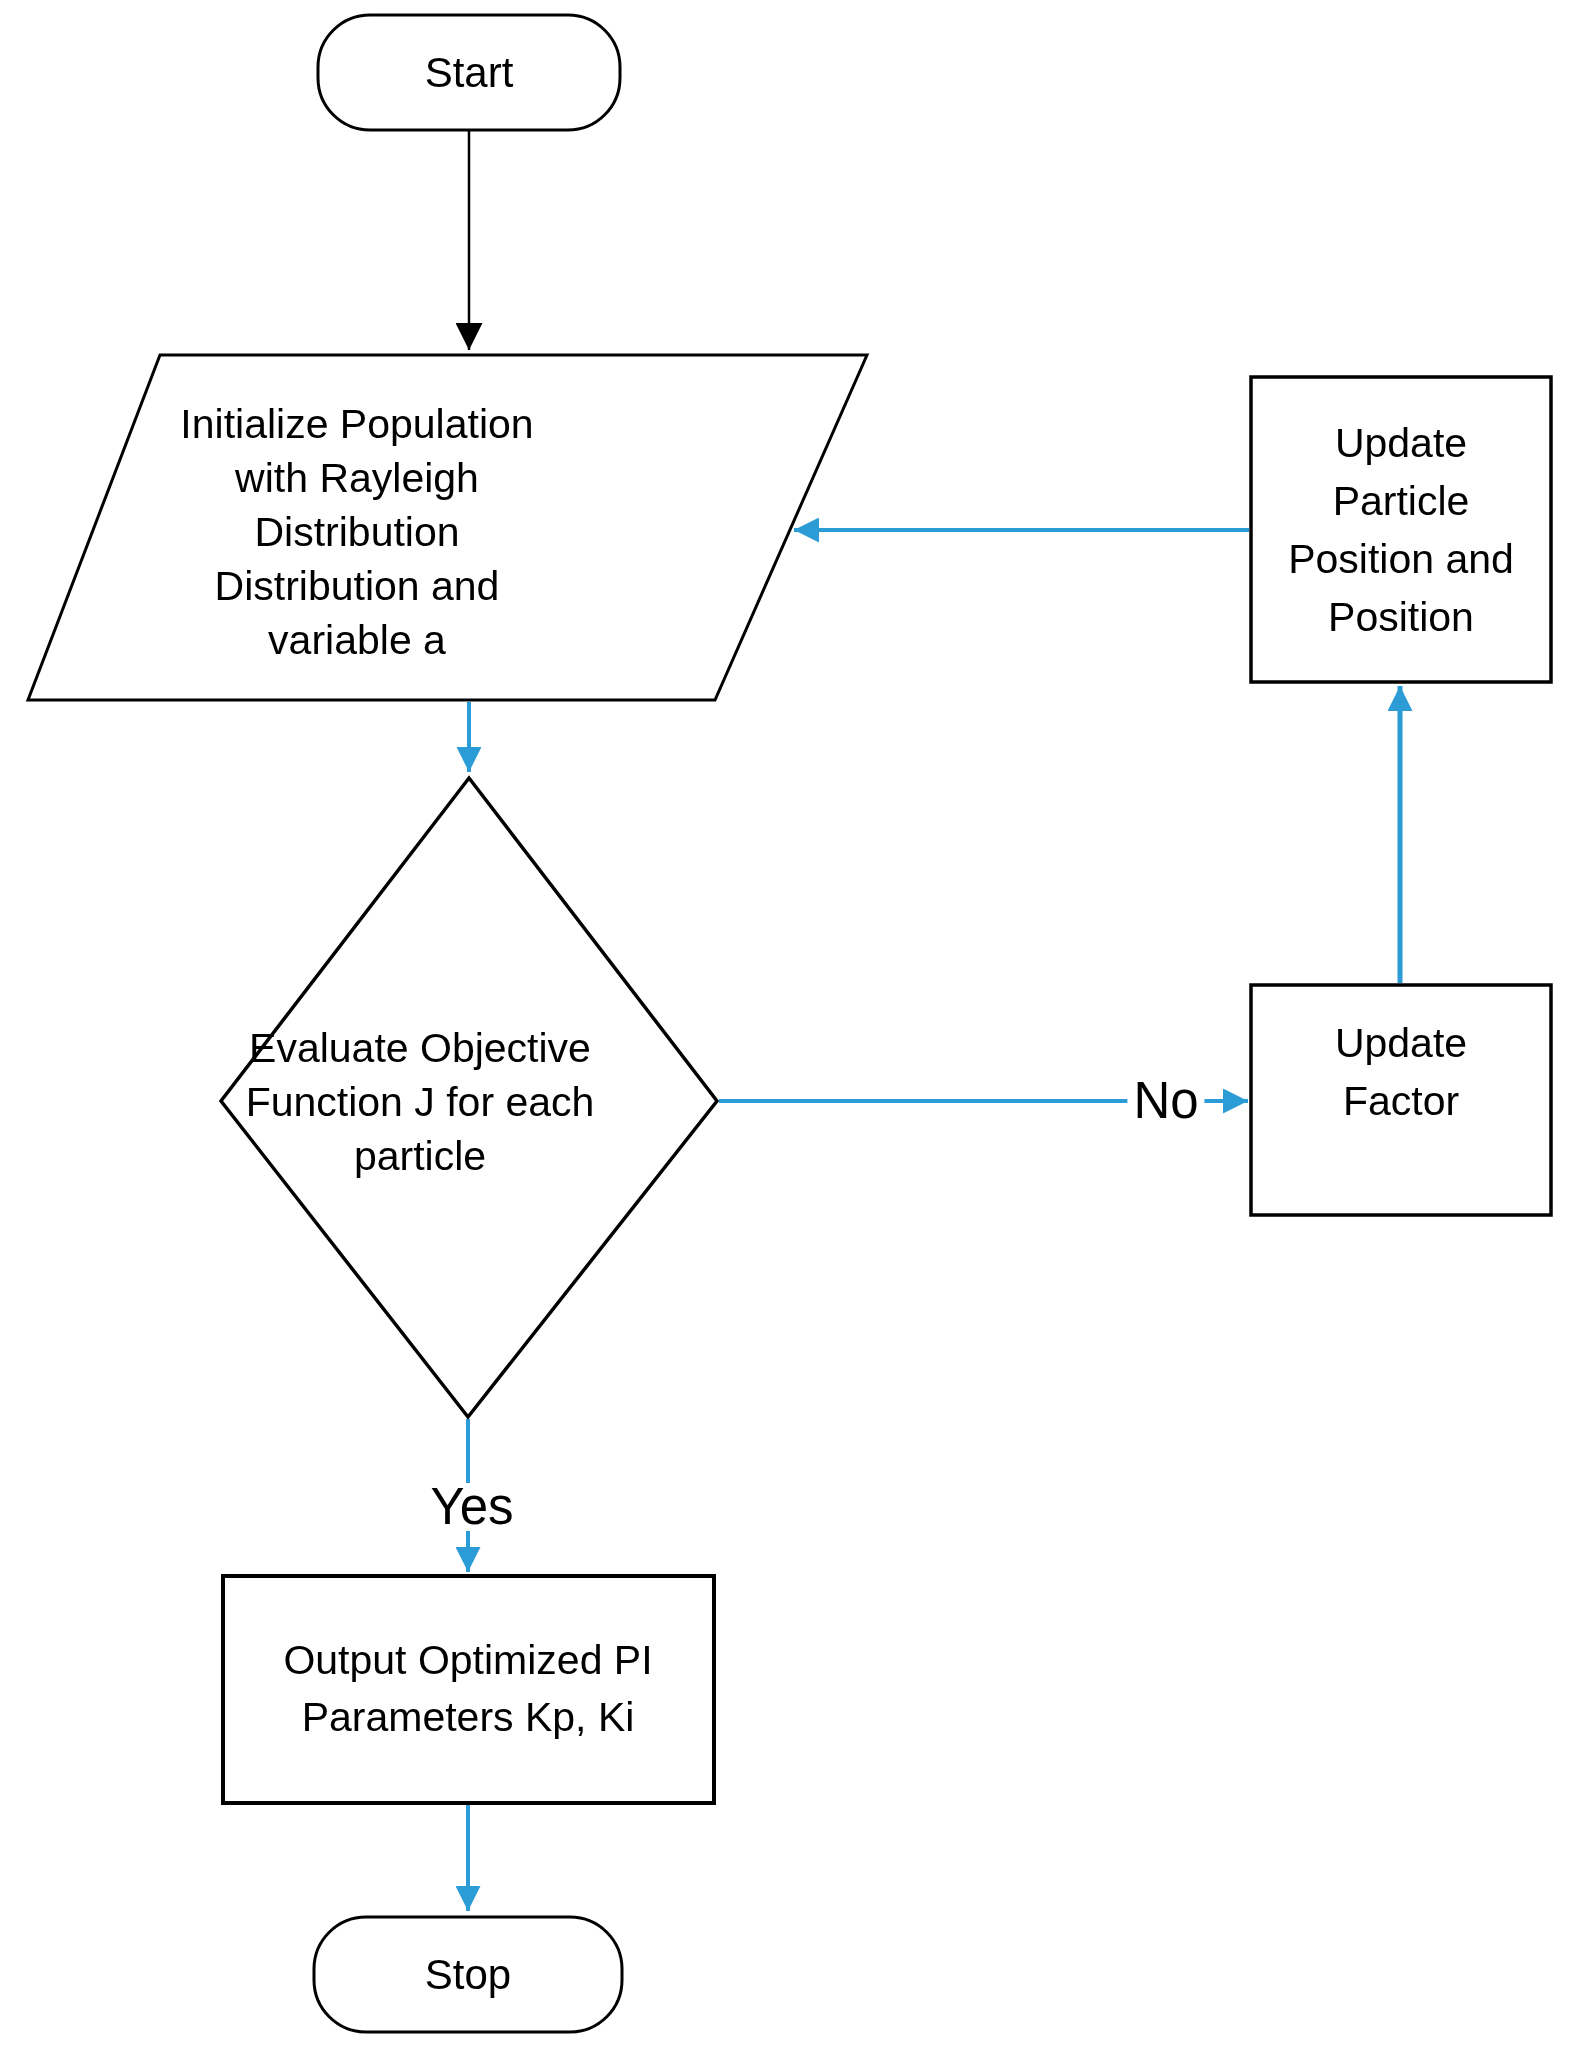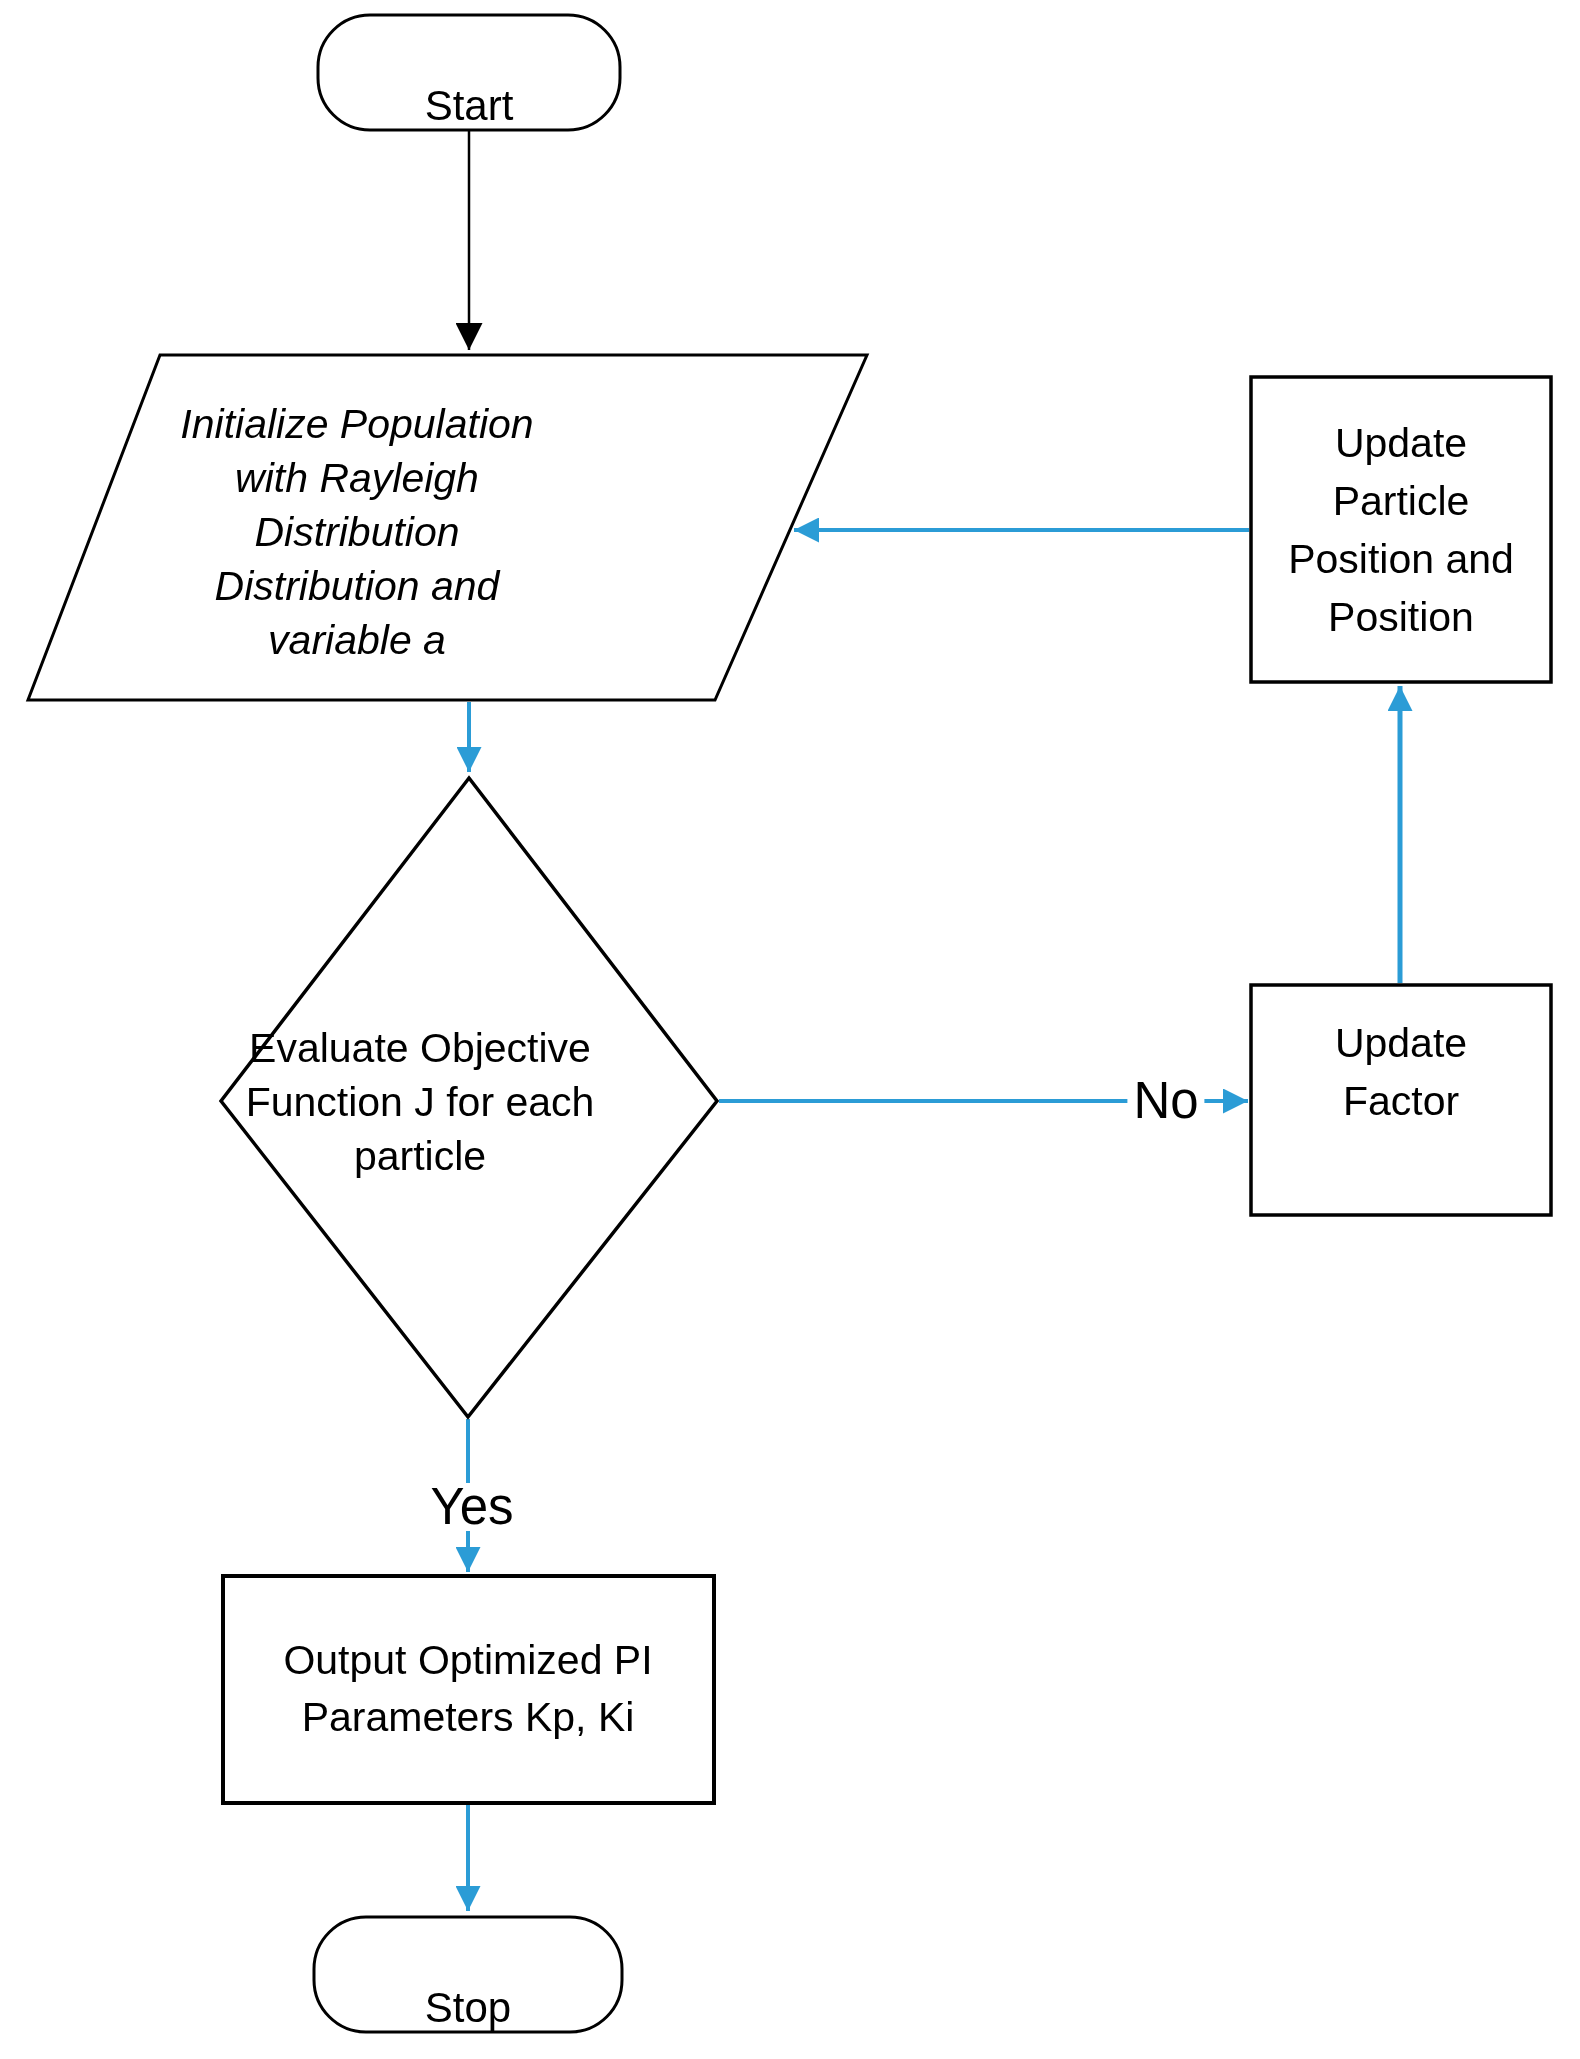--- a/index.html
+++ b/index.html
@@ -21,21 +21,21 @@
     position:absolute;
     text-align:center;
     font-size:41px;
     line-height:54px;
     color:var(--text);
     white-space:nowrap;
   }
   .node-text div{white-space:nowrap;}
   .flex-center{
     position:absolute;
-    display:flex;align-items:flex-end;justify-content:center;
+    display:flex;align-items:center;justify-content:center;
     font-size:42px;
   }
   .edge-label{
     position:absolute;
     transform:translate(-50%,-50%);
     background:var(--bg);
     padding:2px 6px;
     font-size:51px;
     line-height:44px;
   }
@@ -75,21 +75,21 @@
 
     <rect x="223" y="1576" width="491" height="227" fill="#FFFFFF" style="stroke:var(--stroke)" stroke-width="4"></rect>
 
     <rect x="314" y="1917" width="308" height="115" rx="52" ry="52" fill="#FFFFFF" style="stroke:var(--stroke)" stroke-width="3"></rect>
   </svg>
 
   <div class="flex-center" style="left:318px;top:15px;width:302px;height:115px;">
     <span>Start</span>
   </div>
 
-  <div class="node-text" style="left:107px;top:397px;width:500px;font-style:italic;">
+  <div class="node-text" style="left:107px;top:397px;width:500px;">
     <div>Initialize Population</div>
     <div>with Rayleigh</div>
     <div>Distribution</div>
     <div>Distribution and</div>
     <div>variable a</div>
   </div>
 
   <div class="node-text" style="left:170px;top:1021px;width:500px;">
     <div>Evaluate Objective</div>
     <div>Function J for each</div>

